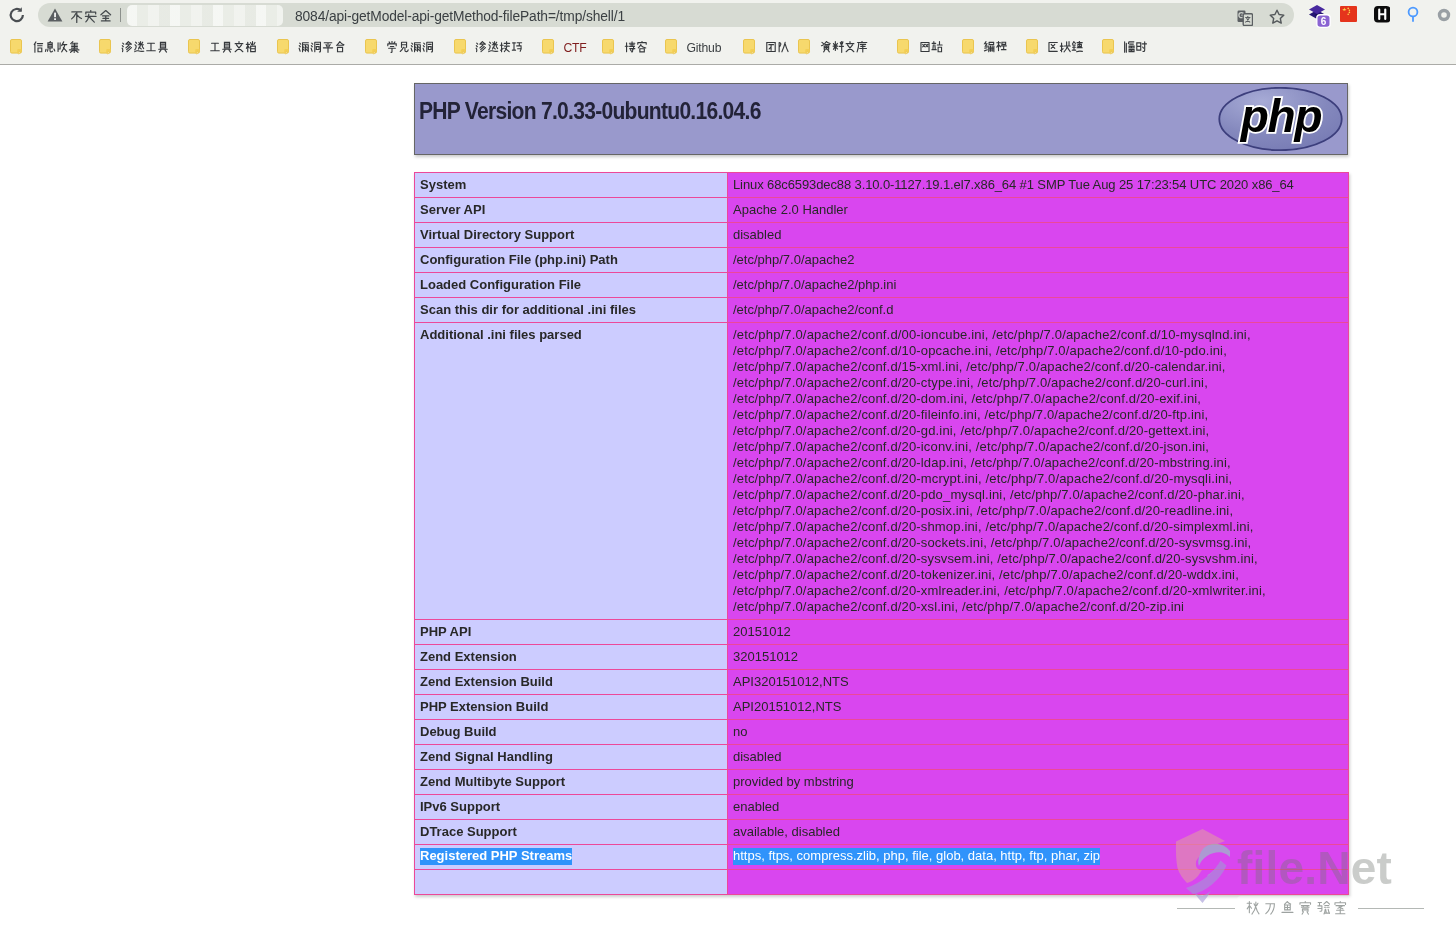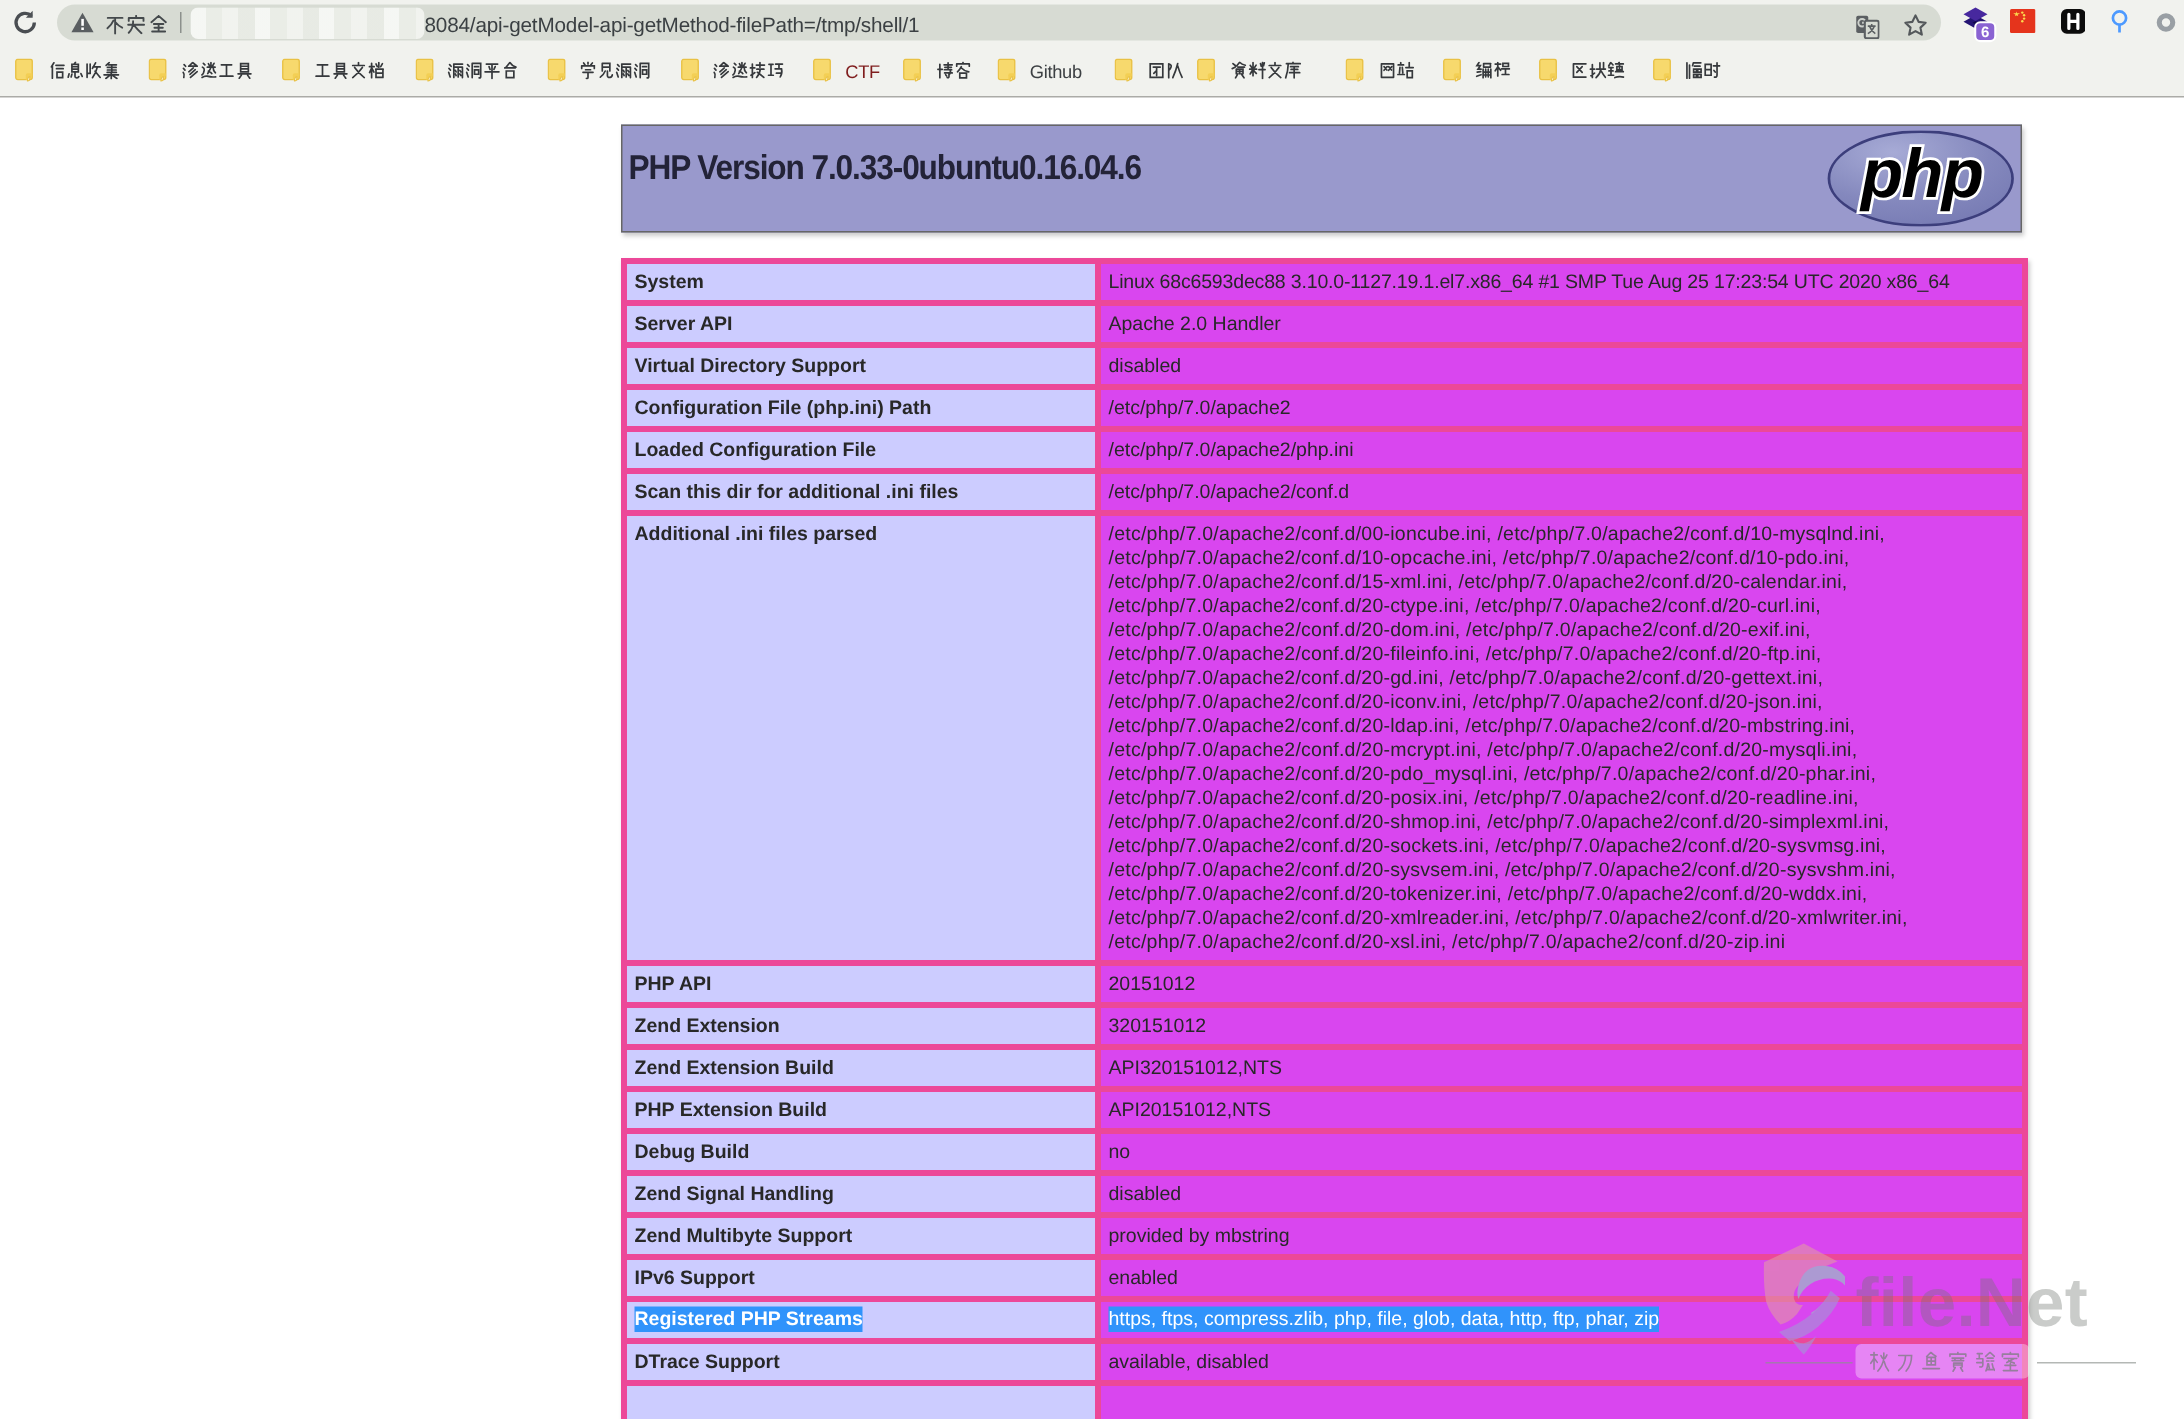--- a/index.html
+++ b/index.html
@@ -2,21 +2,21 @@
 <html><head><meta charset="utf-8"><style>
 *{margin:0;padding:0;box-sizing:content-box}
 html,body{width:1456px;height:946px;overflow:hidden;background:#fff}
 body{font-family:'Liberation Sans',sans-serif;position:relative}
 #chrome{position:absolute;left:0;top:0;width:1456px;height:63.5px;background:#f1f2ee}
 #chromeline{position:absolute;left:0;top:63.5px;width:1456px;height:1px;background:#ababa7}
 .cw{display:inline-block}
 #hbox{position:absolute;left:414px;top:83px;width:932px;height:69.5px;background:#9999cc;border:1px solid #666;box-shadow:1px 2px 3px #ccc}
 #h1t{position:absolute;left:4px;top:14px;font:bold 23px 'Liberation Sans',sans-serif;color:#232338;letter-spacing:-0.8px;transform:scaleX(0.916);transform-origin:0 50%;white-space:nowrap}
 #info{position:absolute;left:414px;top:172px;width:934px;border-collapse:collapse;box-shadow:1px 2px 3px #ccc}
-#info td{border:4px solid #ec4899;padding:4px 5px;font-size:13px;line-height:16px;vertical-align:middle;color:#282828}
+#info td{border:1px solid #ec4899;padding:4px 5px;font-size:13px;line-height:16px;vertical-align:middle;color:#282828}
 #info td.e{background:#ccccff;width:302px;font-weight:bold}
 #info td.v{background:#d946ef}
 #info tr{height:25px}
 .sel{background:#3093fb;color:#fff;display:inline-block;height:16.5px;line-height:16.5px}
 .lsp{letter-spacing:-0.11px}
 .isp{letter-spacing:0.16px}
 </style></head>
 <body>
 <div id="chrome"></div>
 <div id="chromeline"></div>
@@ -35,21 +35,21 @@
         </svg></span><span class="cw" style="margin-right:0.8px;vertical-align:top"><svg class="cj" width="13.5" height="13.5" viewBox="0 0 14 14" style="vertical-align:top">
           <path d="M7 0.6 V2.1 M1.9 2.1 H12.1 M1.9 2.1 V4.1 M12.1 2.1 V4.1 M1.5 6.7 H12.5 M4.9 4.3 Q5.1 9.3 1.9 12.3 M5.1 6.7 Q7.9 10.1 10.7 12.6" fill="none" stroke="#44494c" stroke-width="1.3" stroke-linecap="round"></path>
         </svg></span><span class="cw" style="margin-right:0.8px;vertical-align:top"><svg class="cj" width="13.5" height="13.5" viewBox="0 0 14 14" style="vertical-align:top">
           <path d="M7 0.6 L2 5 M7 0.6 L12 5 M3.7 6.2 H10.3 M7 6.2 V11.2 M2.5 11.4 H11.5 M4.1 8.8 H9.9" fill="none" stroke="#44494c" stroke-width="1.3" stroke-linecap="round"></path>
         </svg></span></div>
     <div style="position:absolute;left:82px;top:5px;width:1px;height:14px;background:#8c908c"></div>
     <div style="position:absolute;left:89px;top:1.5px;width:156px;height:21px;border-radius:5px;
 background:
 repeating-linear-gradient(90deg, rgba(250,251,249,0.7) 0 10px, rgba(234,237,230,0.4) 10px 21px, rgba(246,247,244,0.6) 21px 32px, rgba(228,231,224,0.4) 32px 43px),
 #eaede7"></div>
-    <div style="position:absolute;left:245px;top:5.5px;font:13.8px 'Liberation Sans',sans-serif;color:#3b4043;letter-spacing:-0.12px;white-space:nowrap">8084/api-getModel-api-getMethod-filePath=/tmp/shell/1</div>
+    <div style="position:absolute;left:257px;top:5.5px;font:13.8px 'Liberation Sans',sans-serif;color:#3b4043;letter-spacing:-0.12px;white-space:nowrap">8084/api-getModel-api-getMethod-filePath=/tmp/shell/1</div>
     <svg width="16" height="16" viewBox="0 0 16 16" style="position:absolute;left:1198.5px;top:6.5px">
 <rect x="0.5" y="0.5" width="8" height="11.5" rx="1.2" fill="#5b5f62"></rect>
 <circle cx="4.4" cy="5.2" r="2.5" fill="none" stroke="#cdd1cc" stroke-width="1.3"></circle>
 <path d="M4.4 5.2 h2.5" stroke="#cdd1cc" stroke-width="1.3"></path>
 <rect x="6.2" y="3.8" width="9.3" height="11.7" rx="1.2" fill="#d7dbd3" stroke="#5b5f62" stroke-width="1.4"></rect>
 <path d="M8.2 7.4 h5.2 M10.8 6 v1.4 M12.6 7.4 q-1.6 3.6 -4.4 5 M9.4 7.6 q1.2 3.2 3.8 4.8" stroke="#5b5f62" stroke-width="1.05" fill="none"></path>
     </svg>
     <svg width="16" height="16" viewBox="0 0 17 17" style="position:absolute;left:1230.5px;top:6px">
 <path d="M8.5 1.3 L10.7 5.9 L15.7 6.5 L12 10 L13 15 L8.5 12.5 L4 15 L5 10 L1.3 6.5 L6.3 5.9 Z" fill="none" stroke="#54585b" stroke-width="1.5" stroke-linejoin="round"></path>
     </svg>
@@ -351,27 +351,27 @@
         <td class="v">disabled</td>
       </tr>
       <tr>
         <td class="e">Zend Multibyte Support</td>
         <td class="v">provided by mbstring</td>
       </tr>
       <tr>
         <td class="e">IPv6 Support</td>
         <td class="v">enabled</td>
       </tr>
+      <tr>
+        <td class="e">DTrace Support</td>
+        <td class="v">available, disabled</td>
+      </tr>
       <tr style="height:24px">
         <td class="e" style="padding-top:3px"><span class="sel">Registered PHP Streams</span></td>
         <td class="v" style="padding-top:3px"><span class="sel">https, ftps, compress.zlib, php, file, glob, data, http, ftp, phar, zip</span></td>
-      </tr>
-      <tr>
-        <td class="e">DTrace Support</td>
-        <td class="v">available, disabled</td>
       </tr>
       <tr>
         <td class="e">&nbsp;</td>
         <td class="v">&nbsp;</td>
       </tr>
     </tbody>
   </table>
 <svg width="58" height="78" viewBox="0 0 58 78" style="position:absolute;left:1174px;top:826px">
 <g opacity="0.6">
 <path d="M28.5 3 L51 15 L33 22 Q26.5 25.5 26 30 Q21 34 22 40 Q23.5 44.5 28 44 L24 50 Q19 55.5 13 57 Q6 50 3.5 42 Q1.5 32 2 15.5 Z" fill="#e298a5"></path>

